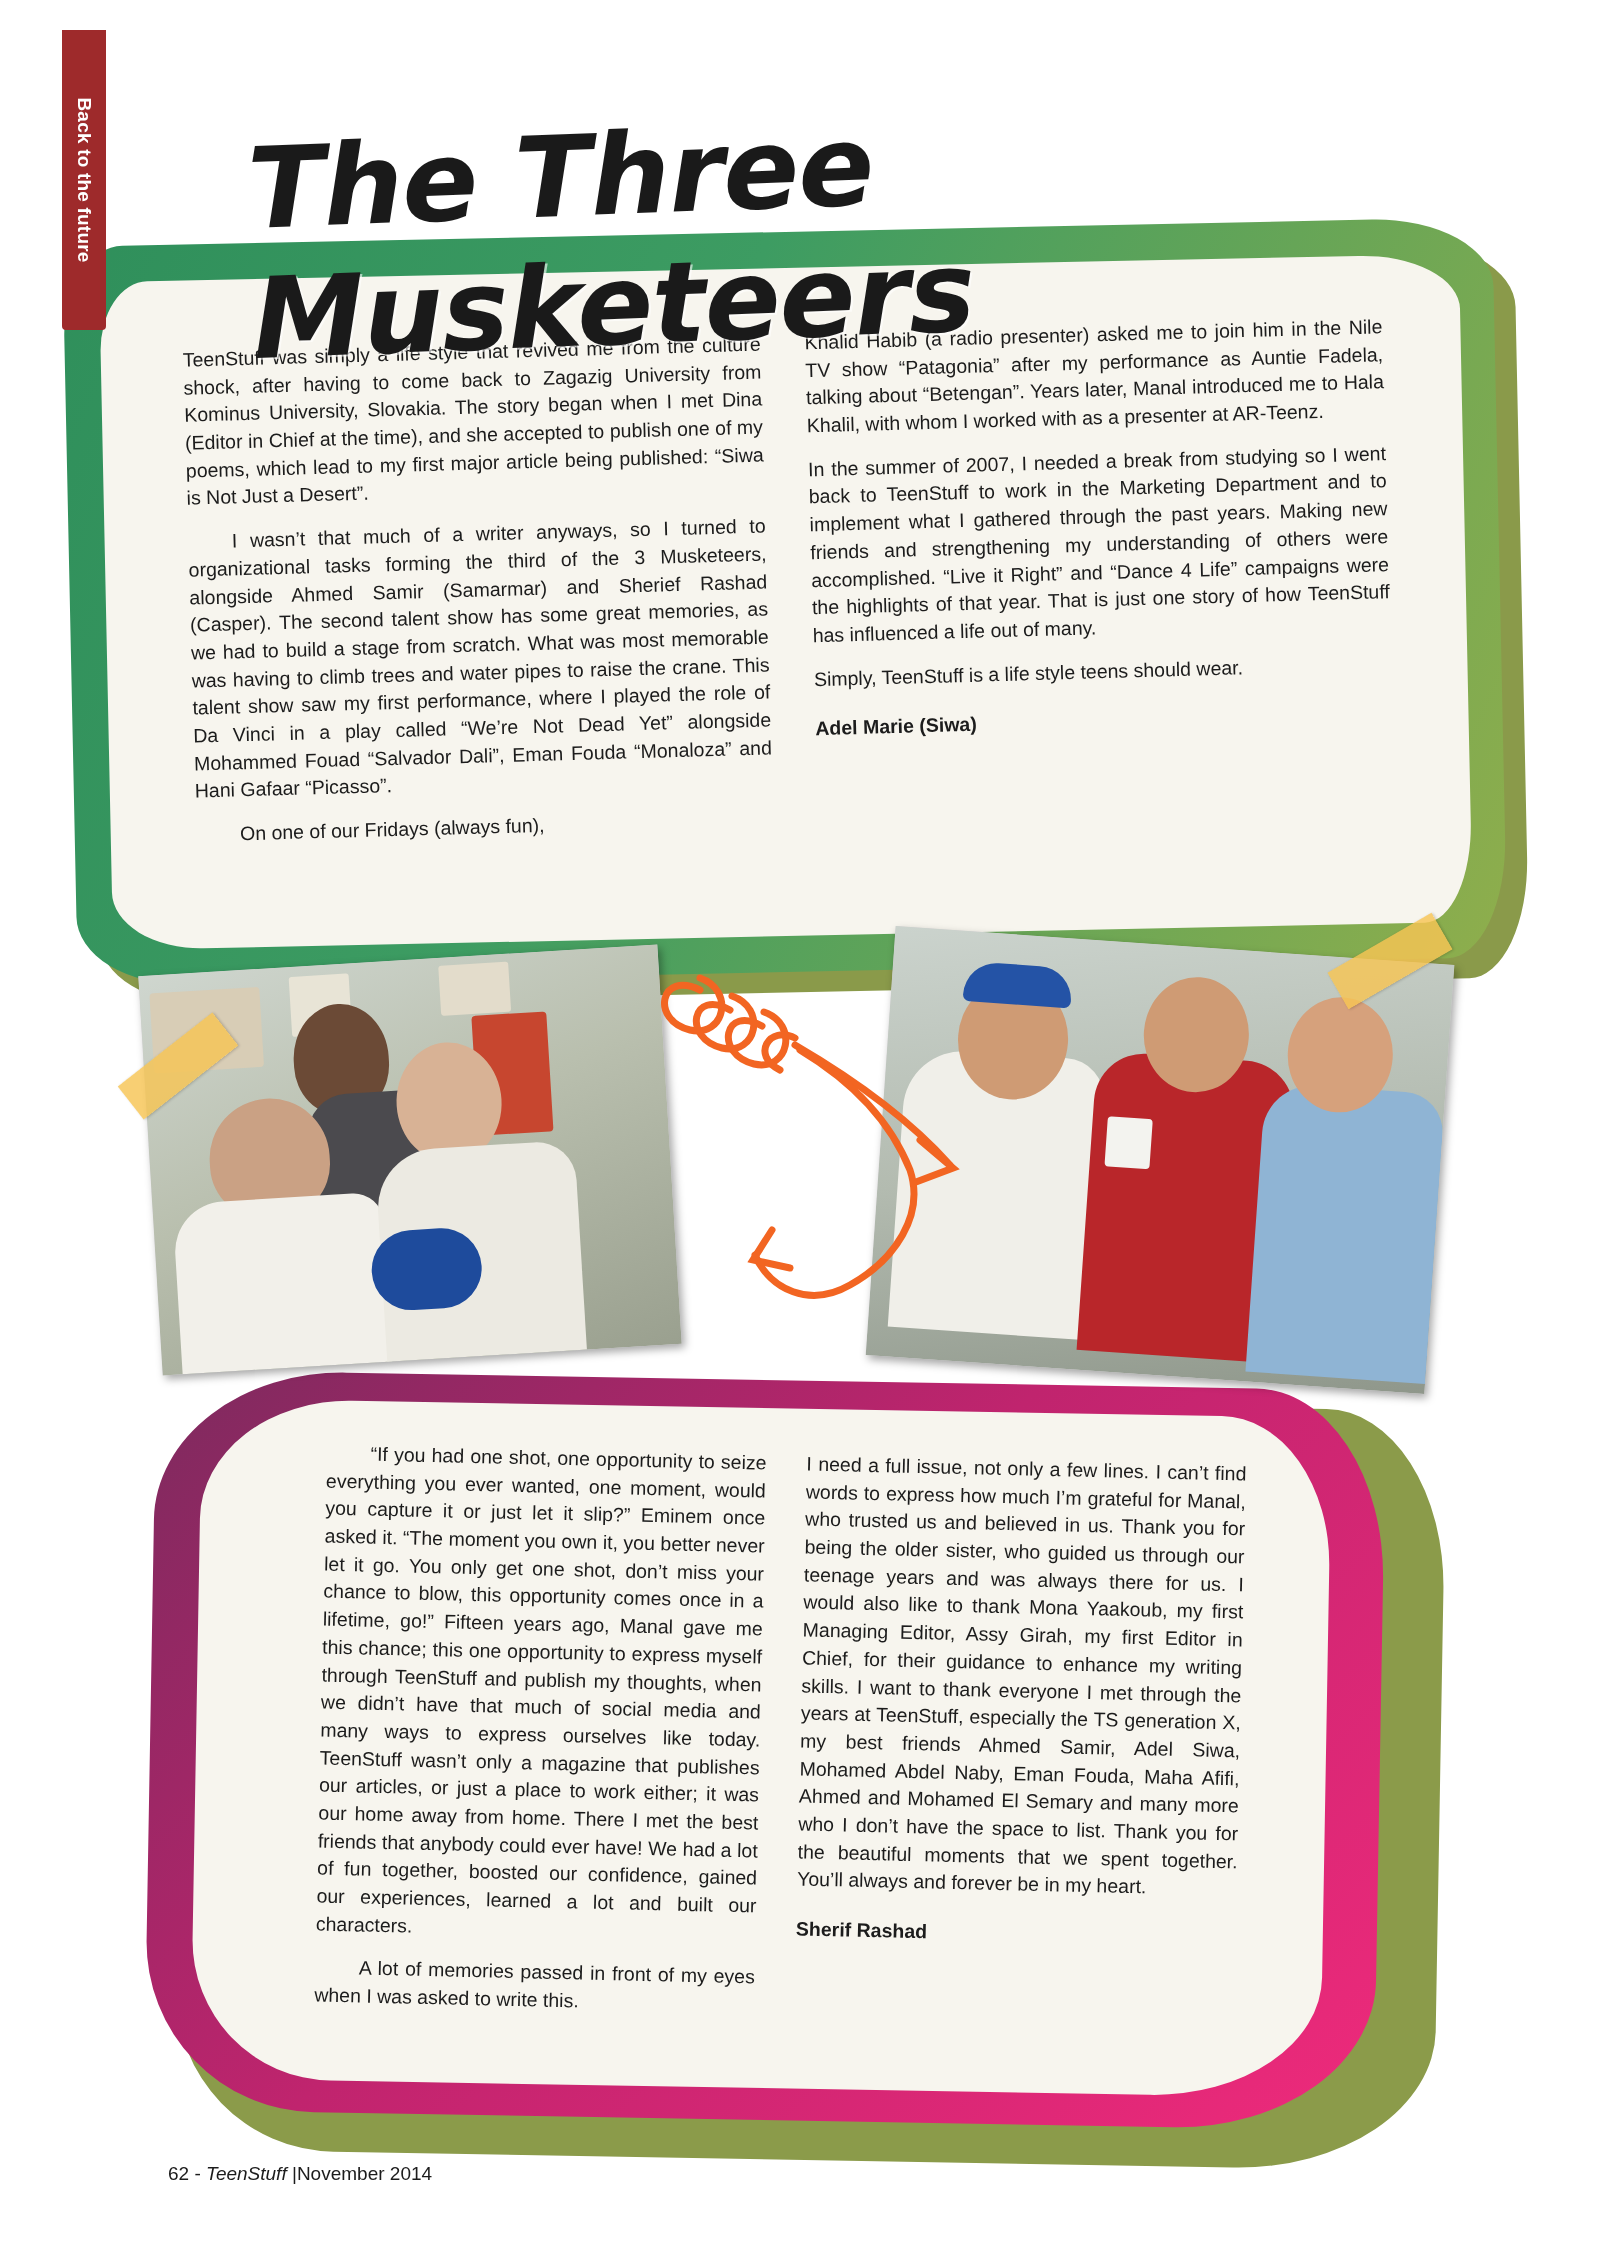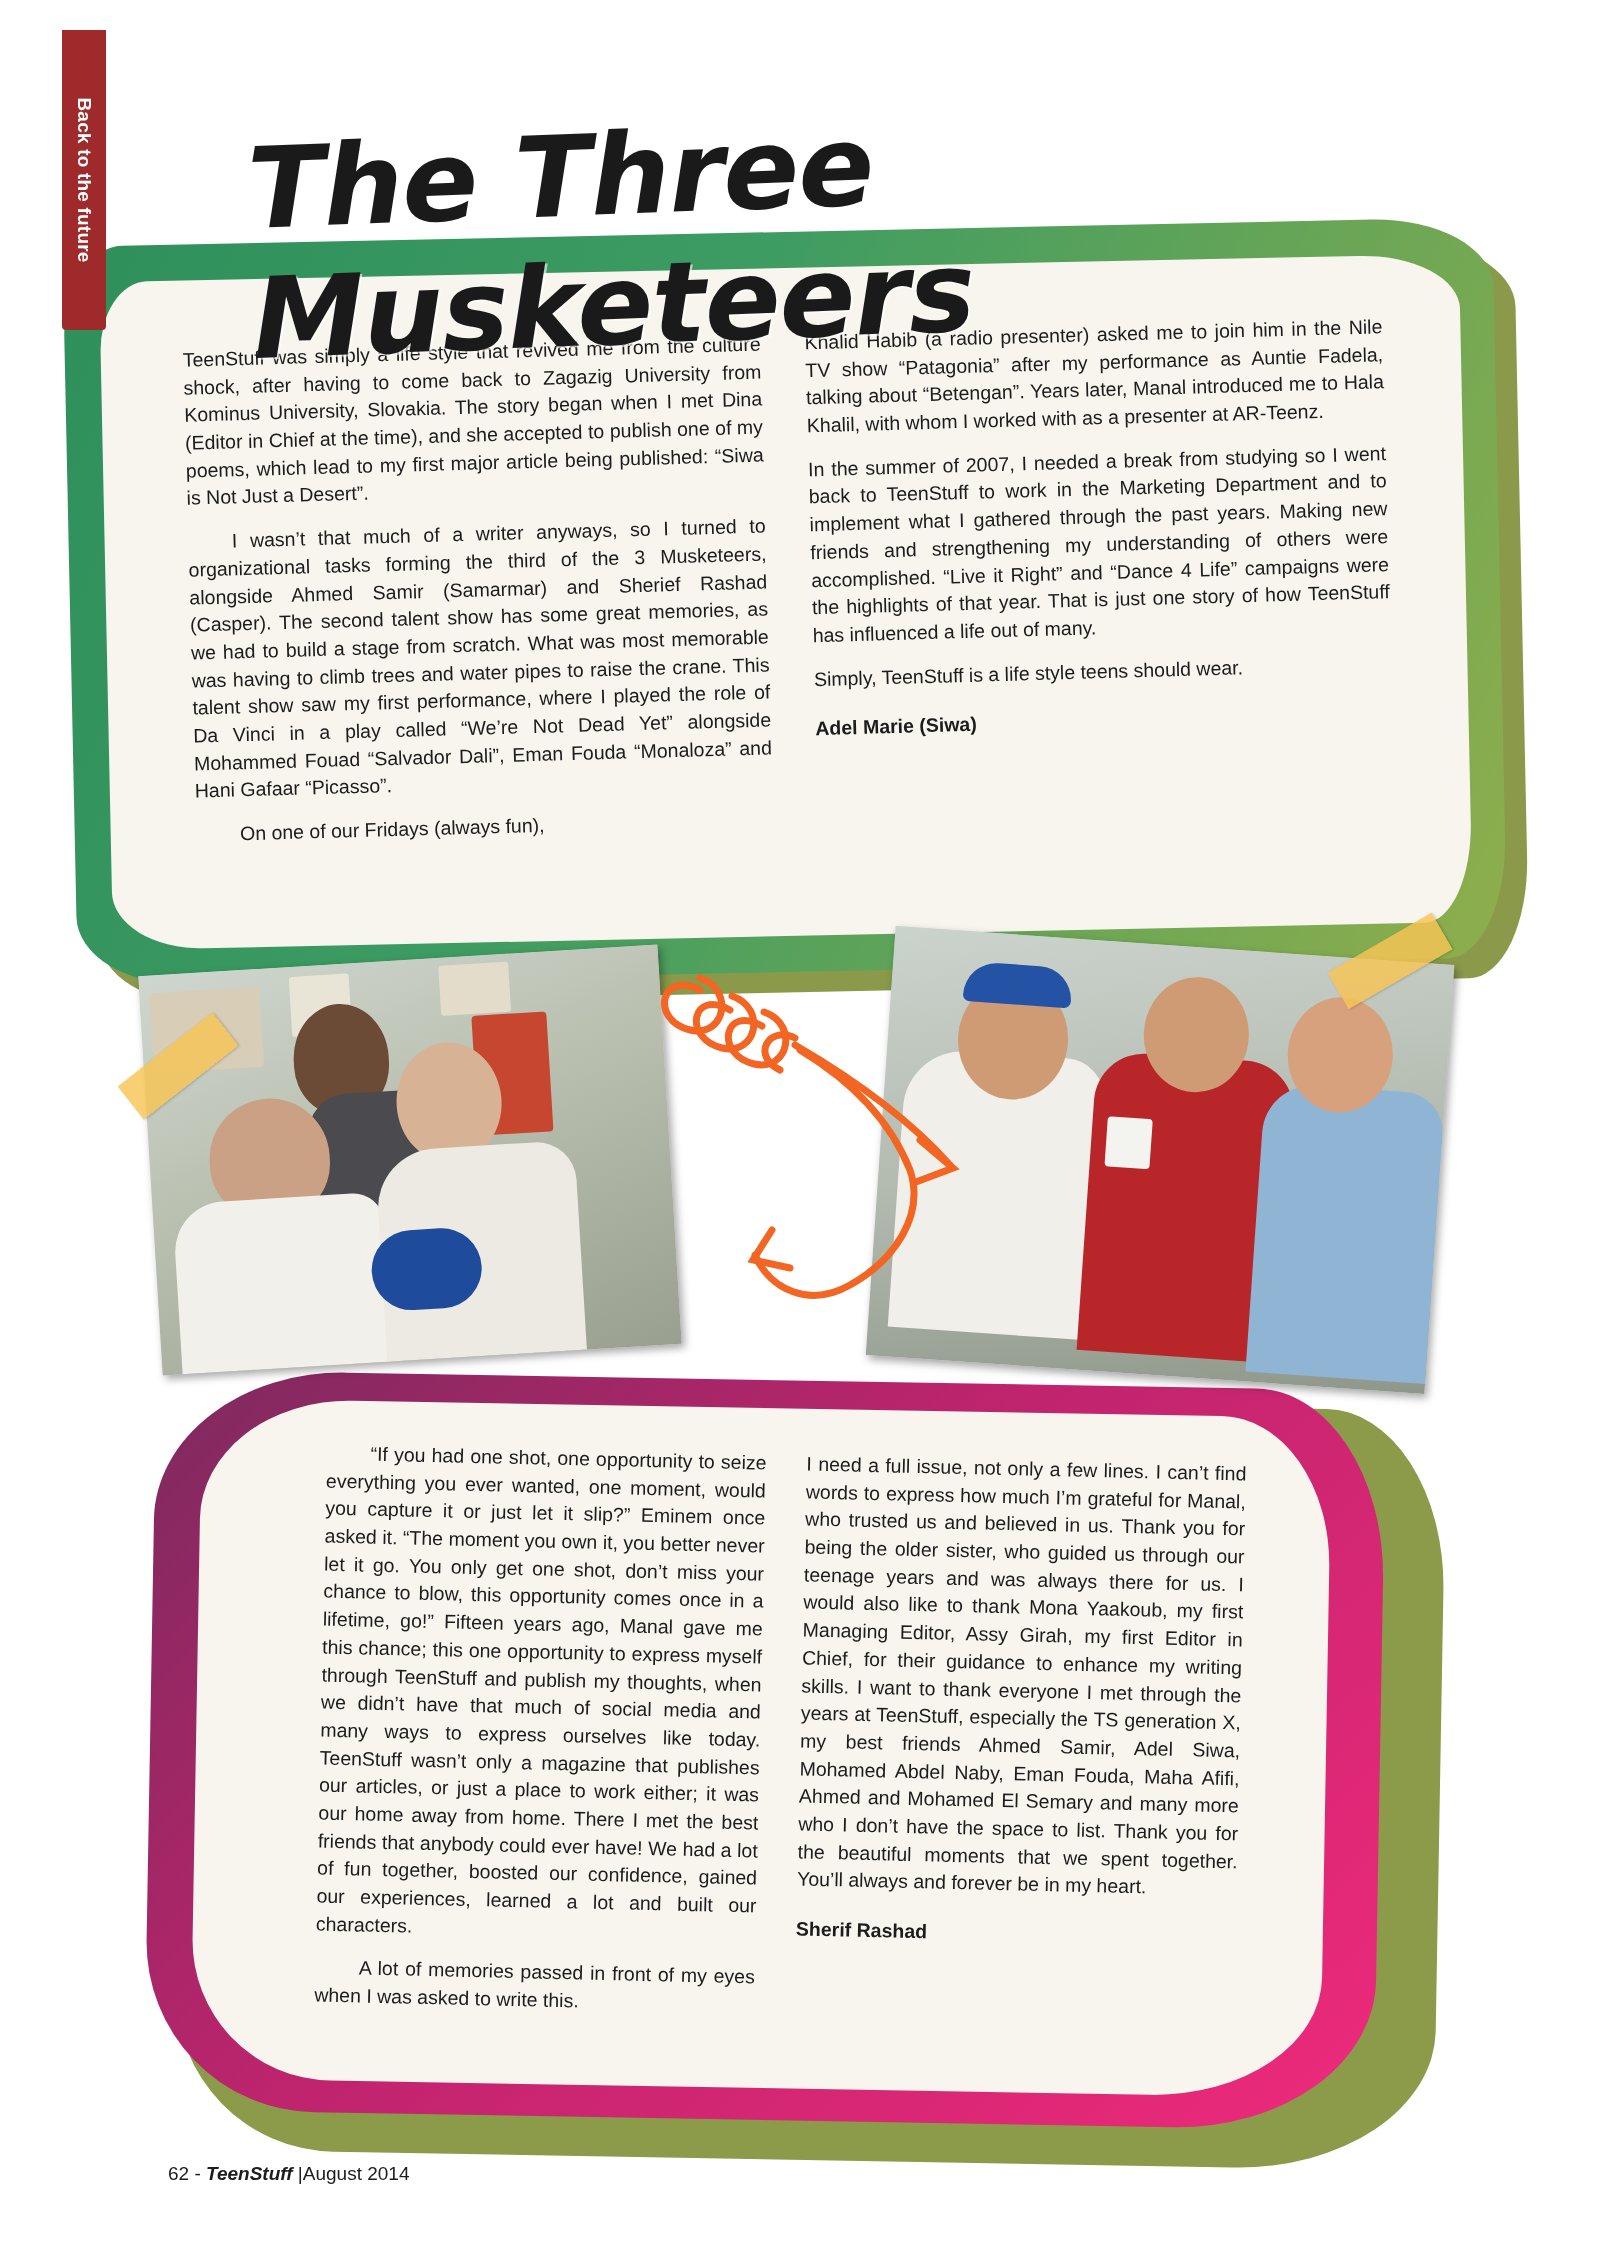--- a/index.html
+++ b/index.html
@@ -214,21 +214,21 @@
 
   
   .footer {
     position: absolute;
     left: 168px;
     bottom: 60px;
     font-size: 19px;
     color: #1c1c1c;
     z-index: 30;
   }
-  .footer .brand { font-weight: bold; font-style: italic; }
+  .footer .brand { font-weight: normal; font-style: italic; }
 </style>
 </head>
 <body>
 
 <div class="side-tab">
   <div class="side-tab-label">Back to the future</div>
 </div>
 
 <div class="title">The Three Musketeers</div>
 
@@ -302,14 +302,14 @@
     <p class="indent">“If you had one shot, one opportunity to seize everything you ever wanted, one moment, would you capture it or just let it slip?” Eminem once asked it. “The moment you own it, you better never let it go. You only get one shot, don’t miss your chance to blow, this opportunity comes once in a lifetime, go!” Fifteen years ago, Manal gave me this chance; this one opportunity to express myself through TeenStuff and publish my thoughts, when we didn’t have that much of social media and many ways to express ourselves like today. TeenStuff wasn’t only a magazine that publishes our articles, or just a place to work either; it was our home away from home. There I met the best friends that anybody could ever have! We had a lot of fun together, boosted our confidence, gained our experiences, learned a lot and built our characters.</p>
     <p class="indent">A lot of memories passed in front of my eyes when I was asked to write this.</p>
   </div>
   <div class="col">
     <p>I need a full issue, not only a few lines. I can’t find words to express how much I’m grateful for Manal, who trusted us and believed in us. Thank you for being the older sister, who guided us through our teenage years and was always there for us. I would also like to thank Mona Yaakoub, my first Managing Editor, Assy Girah, my first Editor in Chief, for their guidance to enhance my writing skills. I want to thank everyone I met through the years at TeenStuff, especially the TS generation X, my best friends Ahmed Samir, Adel Siwa, Mohamed Abdel Naby, Eman Fouda, Maha Afifi, Ahmed and Mohamed El Semary and many more who I don’t have the space to list. Thank you for the beautiful moments that we spent together. You’ll always and forever be in my heart.</p>
     <p class="signature">Sherif Rashad</p>
   </div>
 </div>
 
 <div class="footer">
-  <span>62 - </span><span class="brand">TeenStuff</span><span> |August 2014</span>
+  <span>62 - </span><span class="brand">TeenStuff</span><span> |November 2014</span>
 </div>
 
 </body></html>

